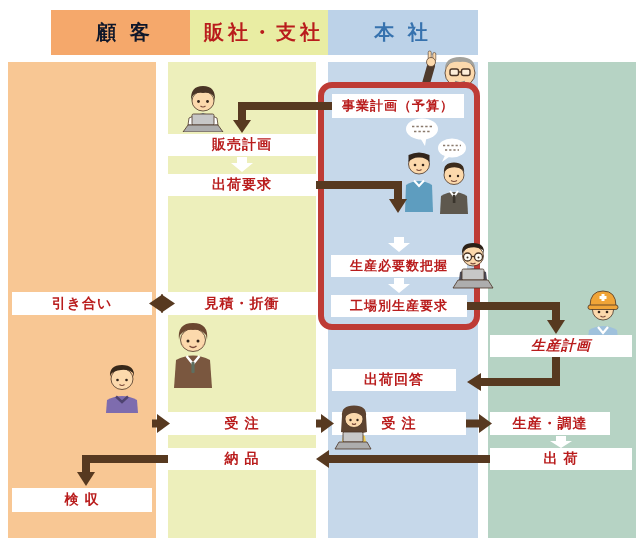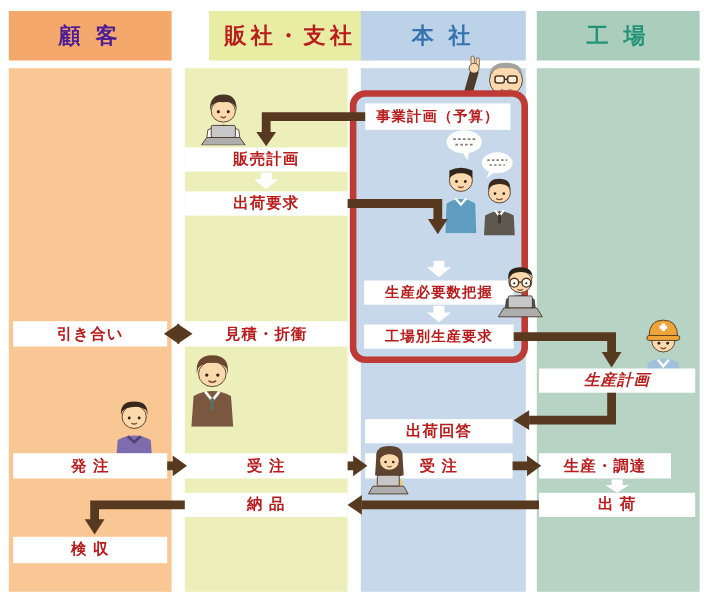--- a/index.html
+++ b/index.html
@@ -11,38 +11,37 @@
   .node{position:absolute;background:#ffffff;color:#b91c1c;font-weight:bold;font-size:14px;letter-spacing:1px;
         display:flex;align-items:center;justify-content:center;z-index:20;white-space:nowrap;}
   .node.small{font-size:13px;}
   .fig{position:absolute;z-index:15;}
   .fig.front{z-index:26;}
   .fig.back{z-index:5;}
   #highlight-frame{position:absolute;left:318px;top:82px;width:162px;height:248px;box-sizing:border-box;
         border:6px solid #BE3B35;border-radius:14px;background:#C6D8EA;z-index:10;}
   #arrow-layer{position:absolute;left:0;top:0;z-index:22;pointer-events:none;}
   
-  .hdr-customer{background:#F5A86B;color:#4c1d95;}
+  .hdr-customer{background:#F5A86B;color:#0f172a;margin-left:43px;}
   .hdr-sales{background:#E9EDA3;color:#b91c1c;margin-left:22px;}
   .hdr-hq{background:#BCD2E8;color:#3672AE;}
   .hdr-factory{background:#ABCDBC;color:#239378;}
   .body-customer{background:#F8C794;}
   .body-sales{background:#EDEFBB;}
   .body-hq{background:#C6D8EA;}
   .body-factory{background:#B6D3C4;}
 </style>
 </head>
 <body>
 
 <div id="canvas">
 
   <div class="lane-header hdr-customer" style="left:8px;width:148px;">顧 客</div>
   <div class="lane-header hdr-sales" style="left:168px;width:148px;">販社・支社</div>
   <div class="lane-header hdr-hq" style="left:328px;width:150px;">本 社</div>
-  <div class="lane-header hdr-factory" style="left:488px;width:148px;">工 場</div>
 
   <div class="lane-body body-customer" style="left:8px;width:148px;"></div>
   <div class="lane-body body-sales" style="left:168px;width:148px;"></div>
   <div class="lane-body body-hq" style="left:328px;width:150px;"></div>
   <div class="lane-body body-factory" style="left:488px;width:148px;"></div>
 
   <svg class="fig back" style="left:403px;top:48px;" width="88" height="46" viewBox="0 0 88 46">
     <path d="M20,46 L28,18" stroke="#4E3A2C" stroke-width="8" stroke-linecap="round" fill="none"></path>
     <rect x="25.2" y="3" width="3" height="10" rx="1.5" fill="#FCD9AC" stroke="#4A3425" stroke-width="0.6"></rect>
     <rect x="29.8" y="4.5" width="3" height="8.5" rx="1.5" fill="#FCD9AC" stroke="#4A3425" stroke-width="0.6"></rect>
@@ -170,22 +169,21 @@
   </svg>
 
   <div class="node small" style="left:332px;top:94px;width:132px;height:24px;">事業計画（予算）</div>
   <div class="node" style="left:168px;top:134px;width:148px;height:22px;">販売計画</div>
   <div class="node" style="left:168px;top:174px;width:148px;height:22px;">出荷要求</div>
   <div class="node small" style="left:331px;top:255px;width:136px;height:22px;">生産必要数把握</div>
   <div class="node small" style="left:331px;top:295px;width:136px;height:22px;">工場別生産要求</div>
   <div class="node" style="left:12px;top:292px;width:140px;height:23px;">引き合い</div>
   <div class="node" style="left:168px;top:292px;width:148px;height:23px;">見積・折衝</div>
   <div class="node" style="left:490px;top:335px;width:142px;height:22px;font-style:italic;">生産計画</div>
-  <div class="node" style="left:332px;top:381px;width:134px;height:22px;">出荷回答</div>
-  <div class="node" style="left:12px;top:412px;width:140px;height:23px;">発 注</div>
+  <div class="node" style="left:332px;top:369px;width:124px;height:22px;">出荷回答</div>
   <div class="node" style="left:168px;top:412px;width:148px;height:23px;">受 注</div>
   <div class="node" style="left:332px;top:412px;width:134px;height:23px;">受 注</div>
   <div class="node" style="left:490px;top:412px;width:120px;height:23px;">生産・調達</div>
   <div class="node" style="left:168px;top:448px;width:148px;height:22px;">納 品</div>
   <div class="node" style="left:490px;top:448px;width:142px;height:22px;">出 荷</div>
   <div class="node" style="left:12px;top:488px;width:140px;height:24px;">検 収</div>
 
   <svg id="arrow-layer" width="640" height="552" viewBox="0 0 640 552">
     <g stroke="#573920" stroke-width="8" fill="none">
       <path d="M332,106 L242,106 L242,121"></path>

